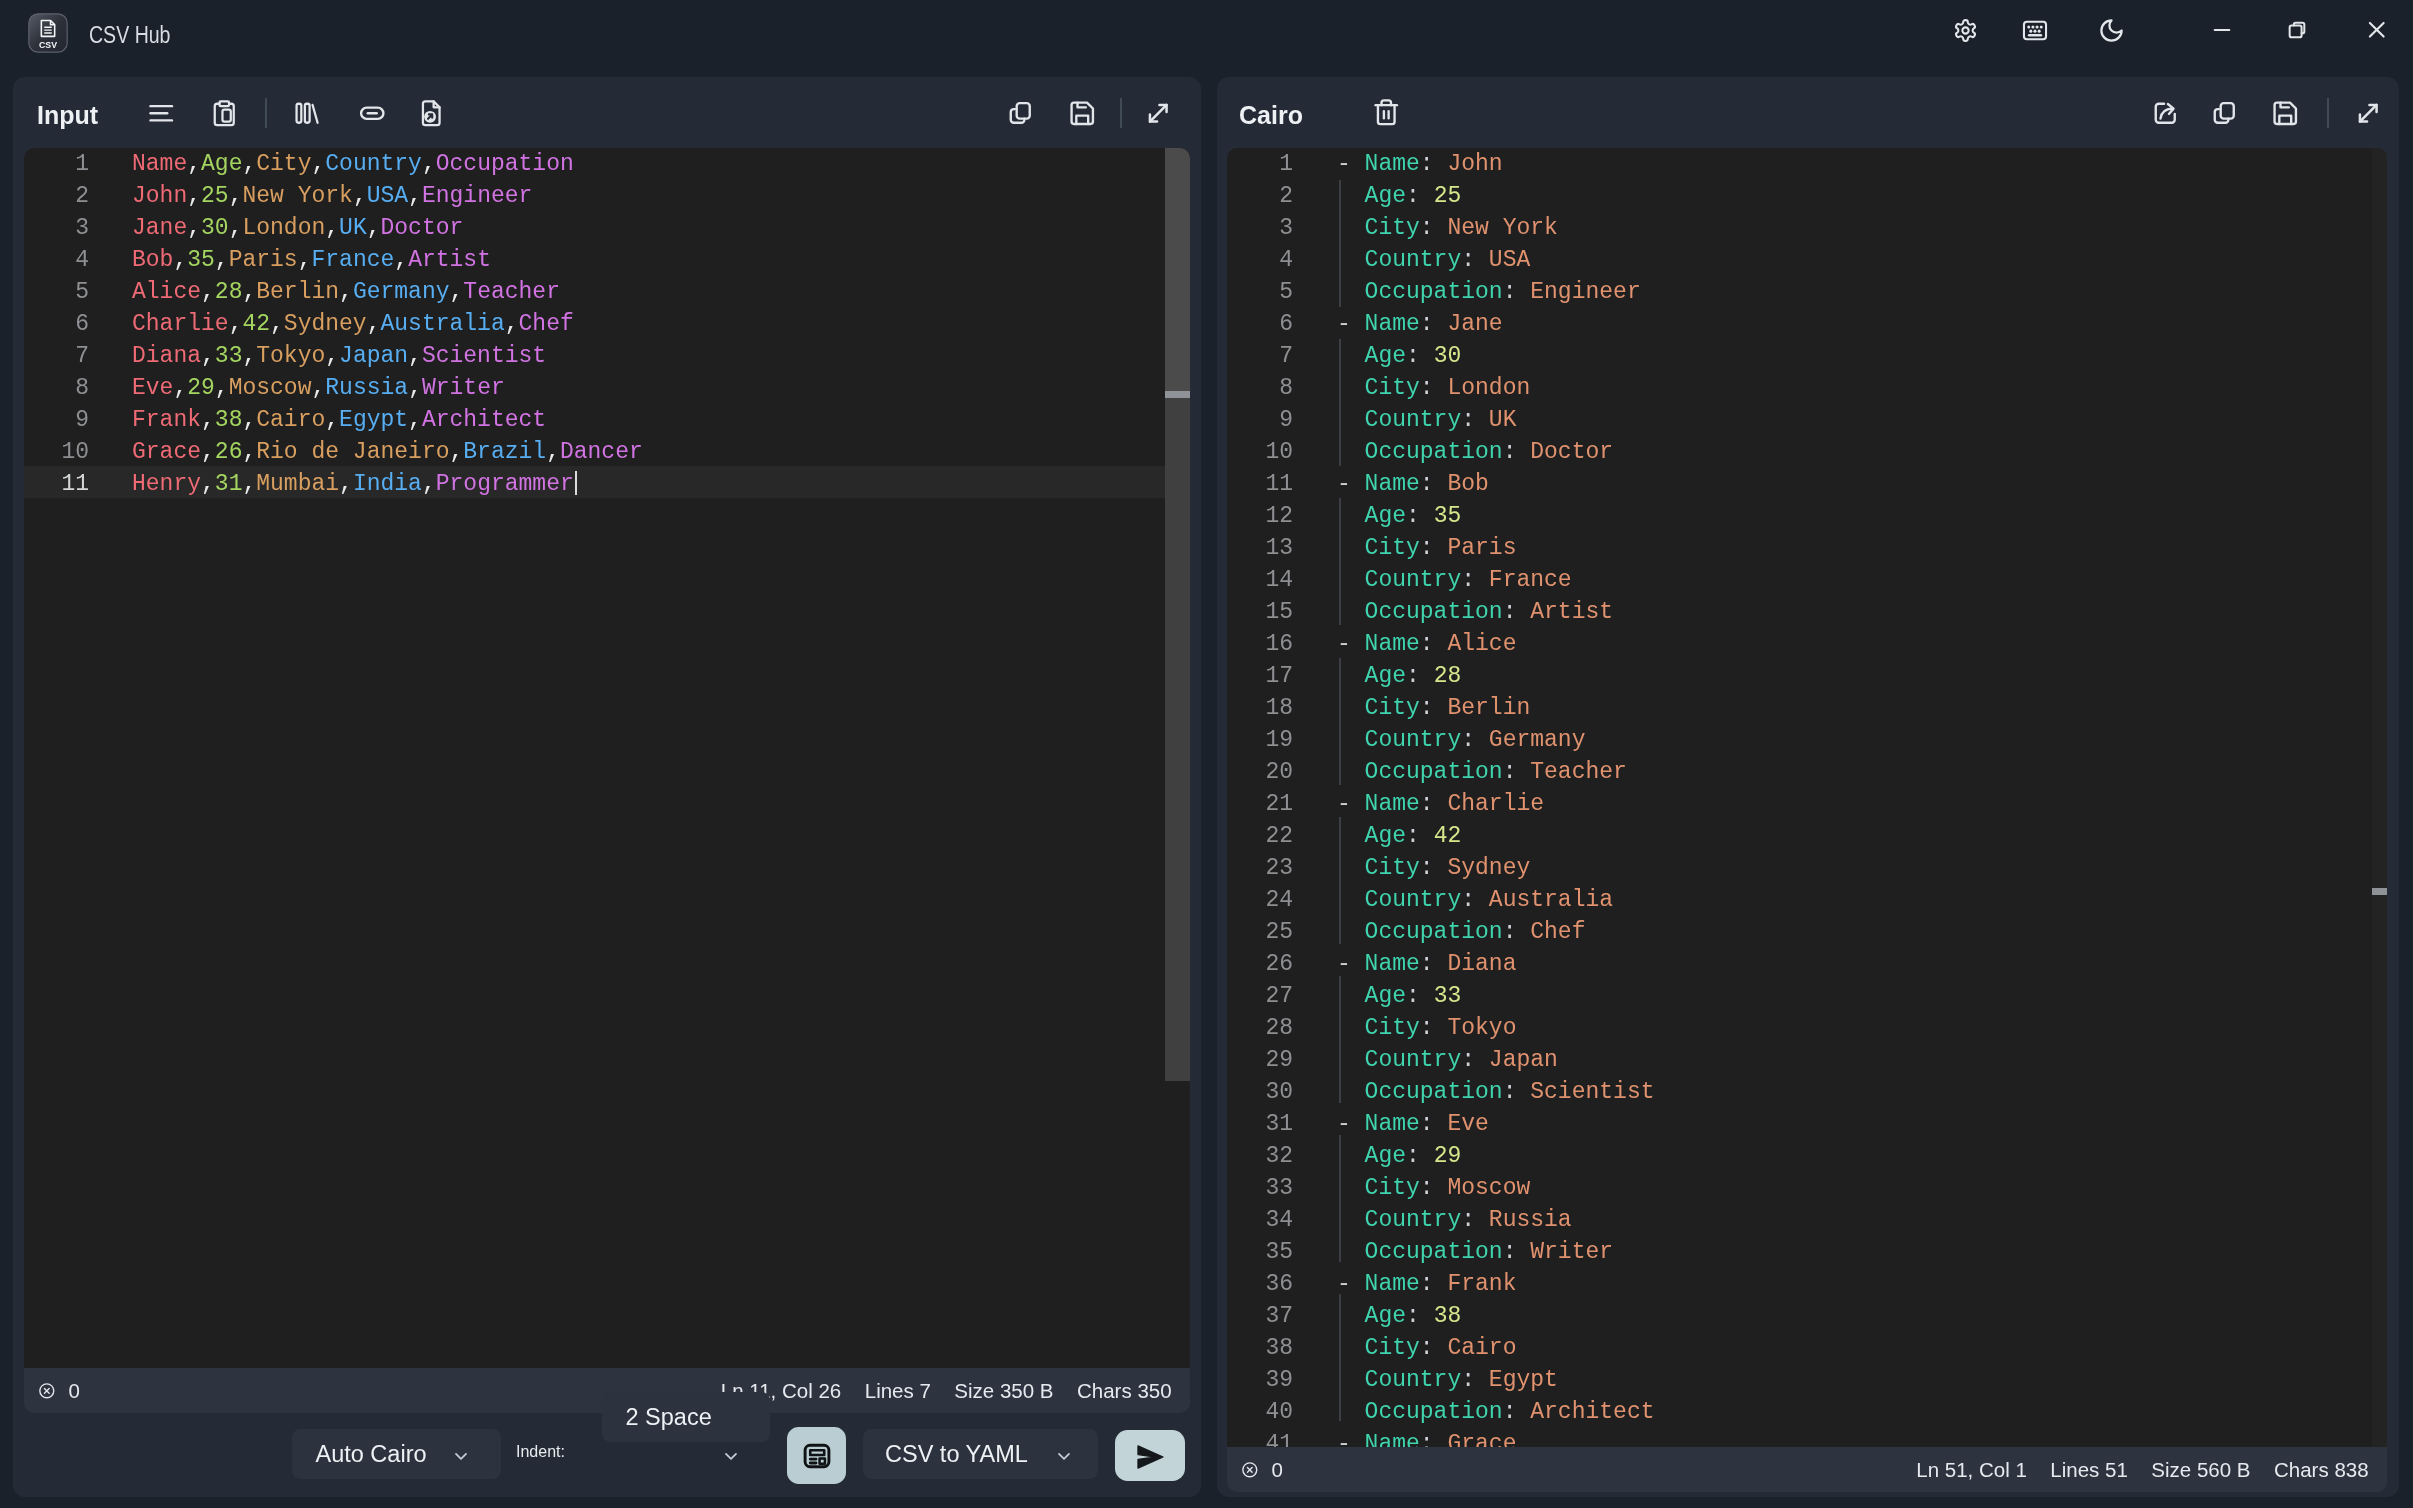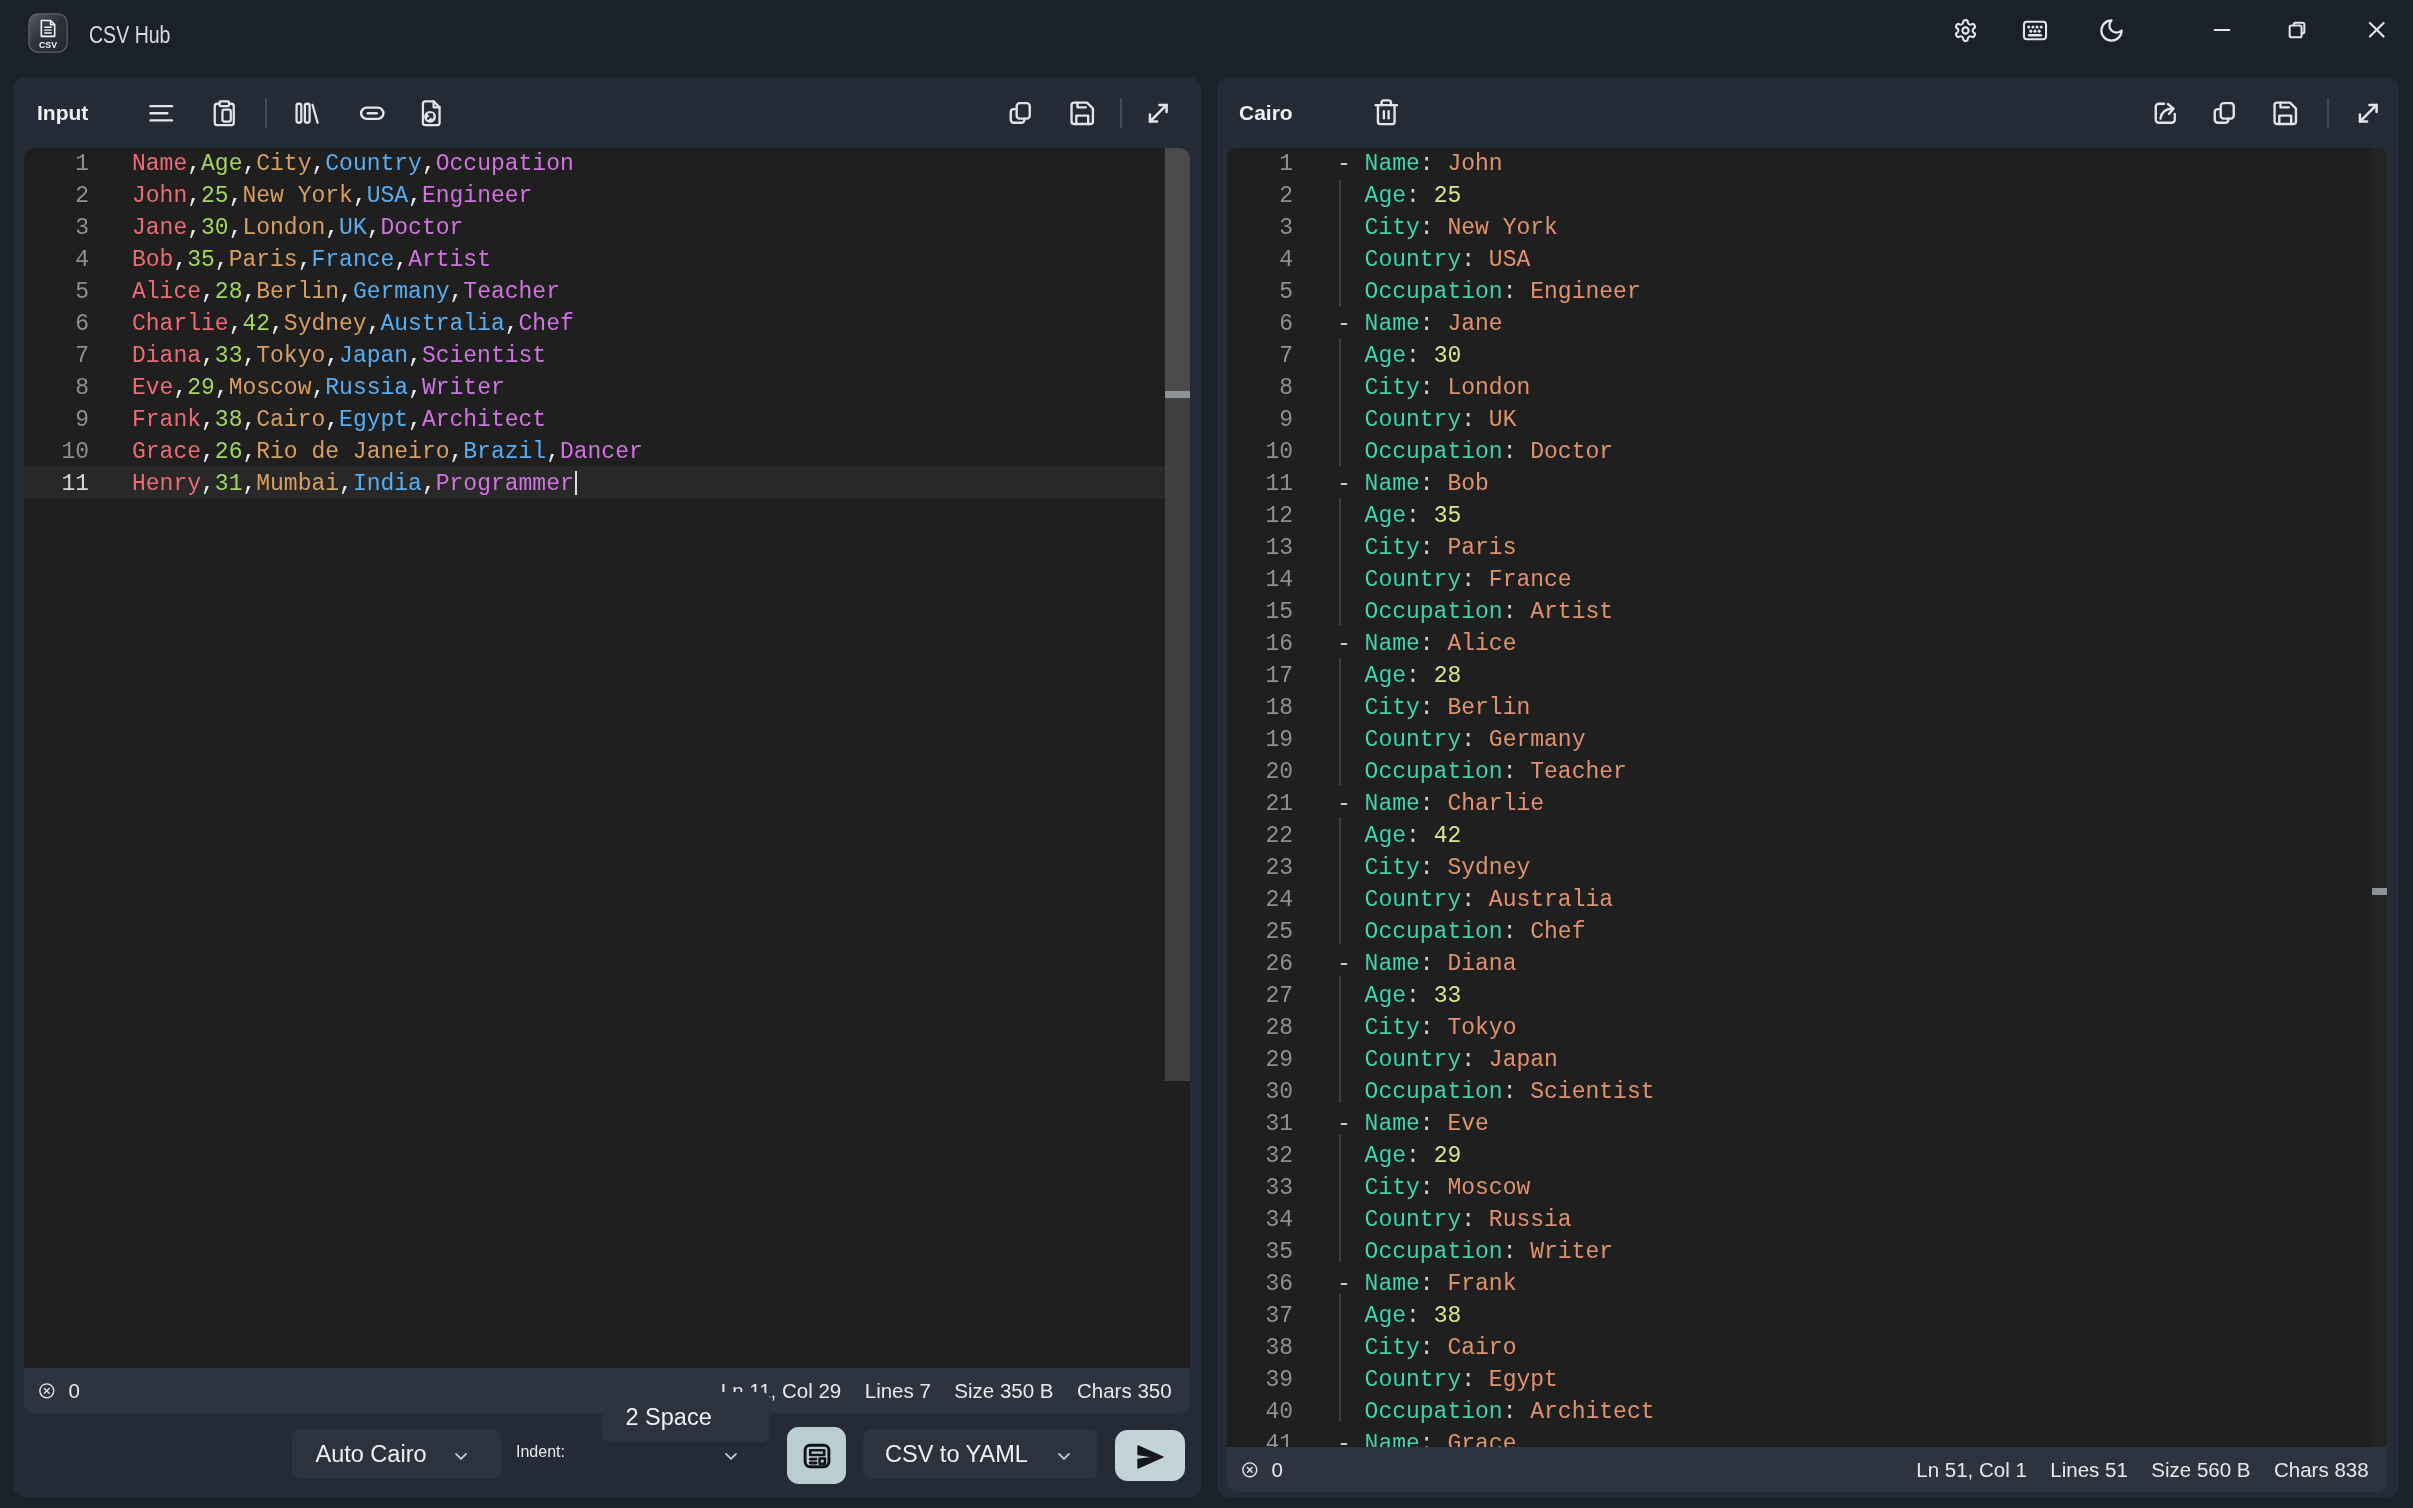--- a/index.html
+++ b/index.html
@@ -8,21 +8,21 @@
 .mono{font-family:"Liberation Mono",monospace;font-size:23px;line-height:32px;white-space:pre}
 .row{height:32px}
 .gut{color:#8d8f92;text-align:right}
 .gut .act{color:#d4d6d8}
 .c1{color:#ee6a74}.c2{color:#a4d561}.c3{color:#d99f60}.c4{color:#57aef2}.c5{color:#d173e2}.cm{color:#e8eaec}
 .yk{color:#3fd4ad}.ys{color:#e0926f}.yn{color:#d5e78c}.yp{color:#ccd2d7}
 .guide{width:1.7px;background:#3b3e43}
 .sbar{position:absolute;height:45px;background:#2d3440;border-radius:0 0 10px 10px;display:flex;align-items:center;color:#e6eaee;font-size:20.5px}
 .sright{margin-left:auto;display:flex;gap:23.5px;padding-right:18.4px}
 .btn{position:absolute;background:#2c333f;border-radius:8.4px;display:flex;align-items:center;color:#eef1f4;font-size:23.5px}
-.hdr{position:absolute;font-size:21px;font-weight:700;color:#eef1f4}
+.hdr{position:absolute;font-size:25px;font-weight:700;color:#eef1f4}
 .lbl{position:absolute;font-size:16px;color:#e8ebee}
 .vdiv{position:absolute;width:1.7px;height:30px;top:98px;background:#414b58}
 </style></head><body>
 <svg class="abs" style="left:28px;top:12.6px" width="40" height="40" viewBox="0 0 48 48">
     <defs>
       <linearGradient id="g1" x1="0" y1="0" x2="1" y2="1">
         <stop offset="0" stop-color="#565b66"></stop>
         <stop offset="0.5" stop-color="#2e313a"></stop>
         <stop offset="1" stop-color="#222630"></stop>
       </linearGradient>
@@ -119,21 +119,21 @@
   </div>
 <div class="sbar" style="left:24px;top:1368px;width:1166px">
     <span style="display:flex;align-items:center;gap:12.6px;padding-left:14.2px">
       <svg width="17.6" height="17.6" viewBox="0 0 24 24" fill="none" stroke="#e2e6ea" stroke-width="1.9" stroke-linecap="round" stroke-linejoin="round">
         <circle cx="12" cy="12" r="9.5"></circle>
         <path d="m8.8 8.8 6.4 6.4M15.2 8.8l-6.4 6.4"></path>
       </svg>
       <span>0</span>
     </span>
     <span class="sright">
-      <span>Ln 11, Col 29</span>
+      <span>Ln 11, Col 26</span>
       <span>Lines 7</span>
       <span>Size 350 B</span>
       <span>Chars 350</span>
     </span>
   </div>
 <div class="btn" style="left:292px;top:1429px;width:209px;height:50px">
     <span style="padding-left:23.5px">Auto Cairo</span>
   </div>
 <div class="lbl" style="left:516px;top:1443px">Indent:</div>
 <div class="btn" style="left:602px;top:1392px;width:168px;height:50px">

